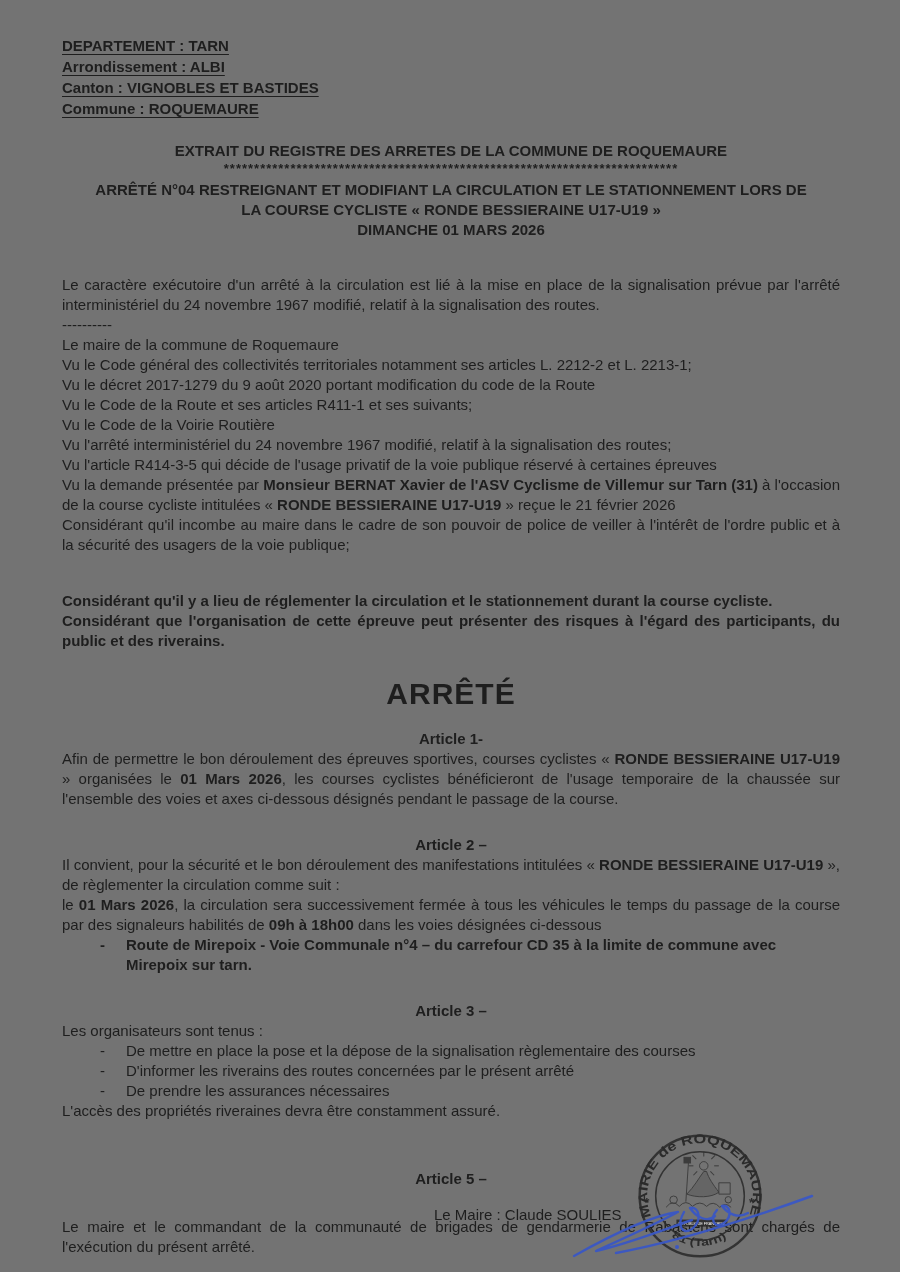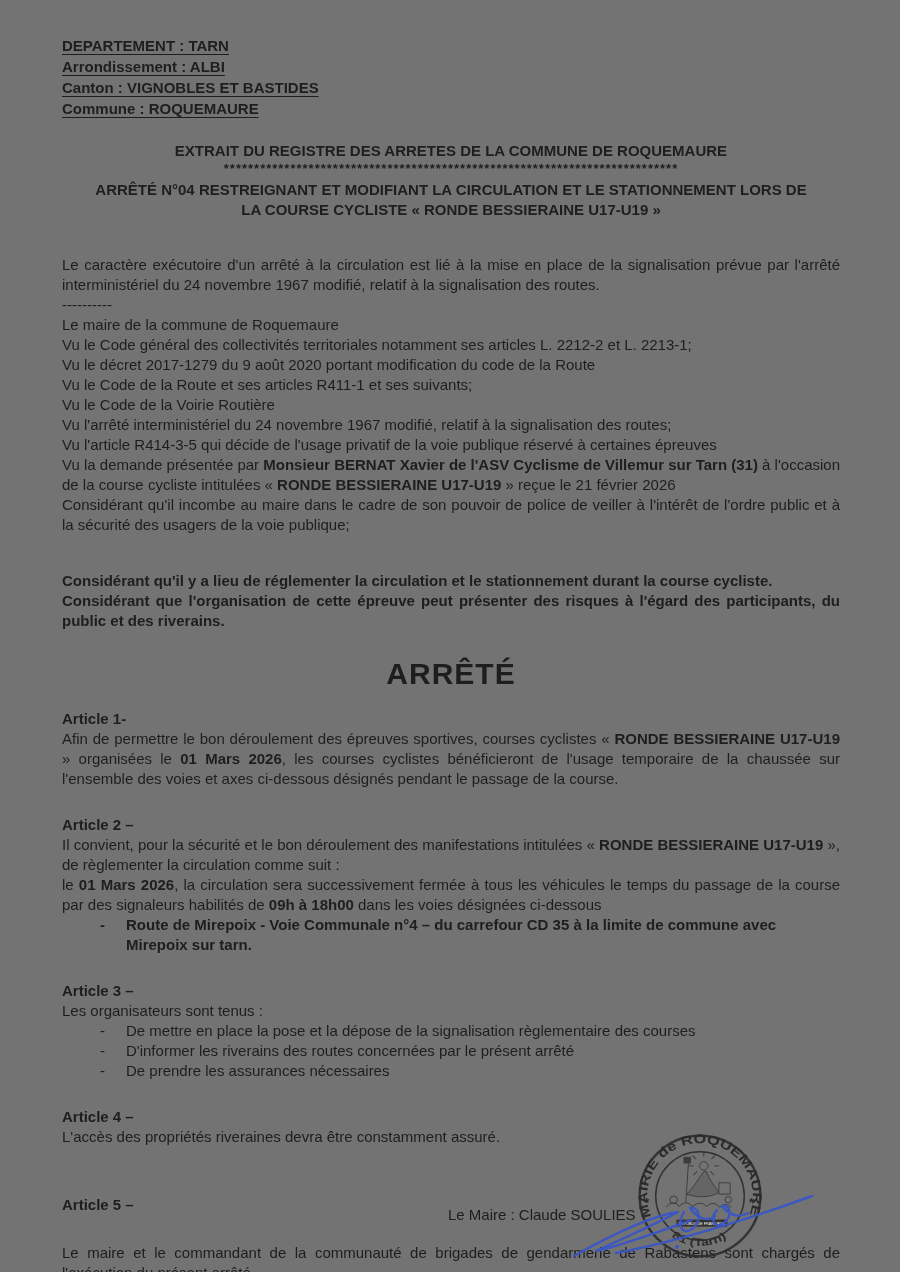--- a/index.html
+++ b/index.html
@@ -26,32 +26,32 @@
   .intro{margin-top:35px;}
   .sep{margin-top:0;}
   .vu p, .vu div{margin:0;}
   .considerants{margin-top:36px;font-weight:700;}
 
   .arrete-h{
     text-align:center;font-weight:700;font-size:30px;letter-spacing:1px;
     margin-top:26px;line-height:34px;
   }
 
-  .art-h{font-weight:700;margin-top:18px;}
+  .art-h{text-align:center;font-weight:700;margin-top:18px;}
   .art-h.more{margin-top:26px;}
   .art-h.big{margin-top:48px;}
 
   .bullets{margin-top:0;}
   .bullet{display:flex;padding-left:38px;}
   .bullet .dash{width:26px;flex:none;}
   .bullet .btext{flex:1;}
   .bullet.boldline{font-weight:700;}
 
   .a5body{margin-top:28px;}
-  .maire-line{position:absolute;left:448px;top:1206px;font-size:15px;}
+  .maire-line{position:absolute;left:434px;top:1206px;font-size:15px;}
 
   .stamp{position:absolute;left:634px;top:1130px;width:132px;height:132px;}
   .signature{position:absolute;left:556px;top:1120px;width:330px;height:150px;}
 </style>
 </head>
 <body>
 
 <div class="page">
   <div class="content">
 
@@ -60,20 +60,21 @@
       <div>Arrondissement : ALBI</div>
       <div>Canton : VIGNOBLES ET BASTIDES</div>
       <div>Commune : ROQUEMAURE</div>
     </div>
 
     <div class="titleblock">
       <div>EXTRAIT DU REGISTRE DES ARRETES DE LA COMMUNE DE ROQUEMAURE</div>
       <div class="stars">***************************************************************************</div>
       <div class="t2">ARRÊTÉ N°04 RESTREIGNANT ET MODIFIANT LA CIRCULATION ET LE STATIONNEMENT LORS DE</div>
       <div>LA COURSE CYCLISTE « RONDE BESSIERAINE U17-U19 »</div>
+      <div>DIMANCHE 01 MARS 2026</div>
     </div>
 
     <p class="intro just">Le caractère exécutoire d'un arrêté à la circulation est lié à la mise en place de la signalisation prévue par l'arrêté interministériel du 24 novembre 1967 modifié, relatif à la signalisation des routes.</p>
     <div class="sep">----------</div>
     <div>Le maire de la commune de Roquemaure</div>
 
     <div class="vu">
       <div>Vu le Code général des collectivités territoriales notamment ses articles L. 2212-2 et L. 2213-1;</div>
       <div>Vu le décret 2017-1279 du 9 août 2020 portant modification du code de la Route</div>
       <div>Vu le Code de la Route et ses articles R411-1 et ses suivants;</div>
@@ -112,21 +113,20 @@
       <div class="bullet">
         <span class="dash">-</span>
         <span class="btext">D'informer les riverains des routes concernées par le présent arrêté</span>
       </div>
       <div class="bullet">
         <span class="dash">-</span>
         <span class="btext">De prendre les assurances nécessaires</span>
       </div>
     </div>
 
-    <div class="art-h more">Article 4 –</div>
     <p>L'accès des propriétés riveraines devra être constamment assuré.</p>
 
     <div class="art-h big">Article 5 –</div>
     <p class="just a5body">Le maire et le commandant de la communauté de brigades de gendarmerie de Rabastens sont chargés de l'exécution du présent arrêté.</p>
 
   </div>
 
   <div class="maire-line">Le Maire : Claude SOULIES</div>
 
   <svg class="stamp" viewBox="0 0 140 140" aria-hidden="true">

